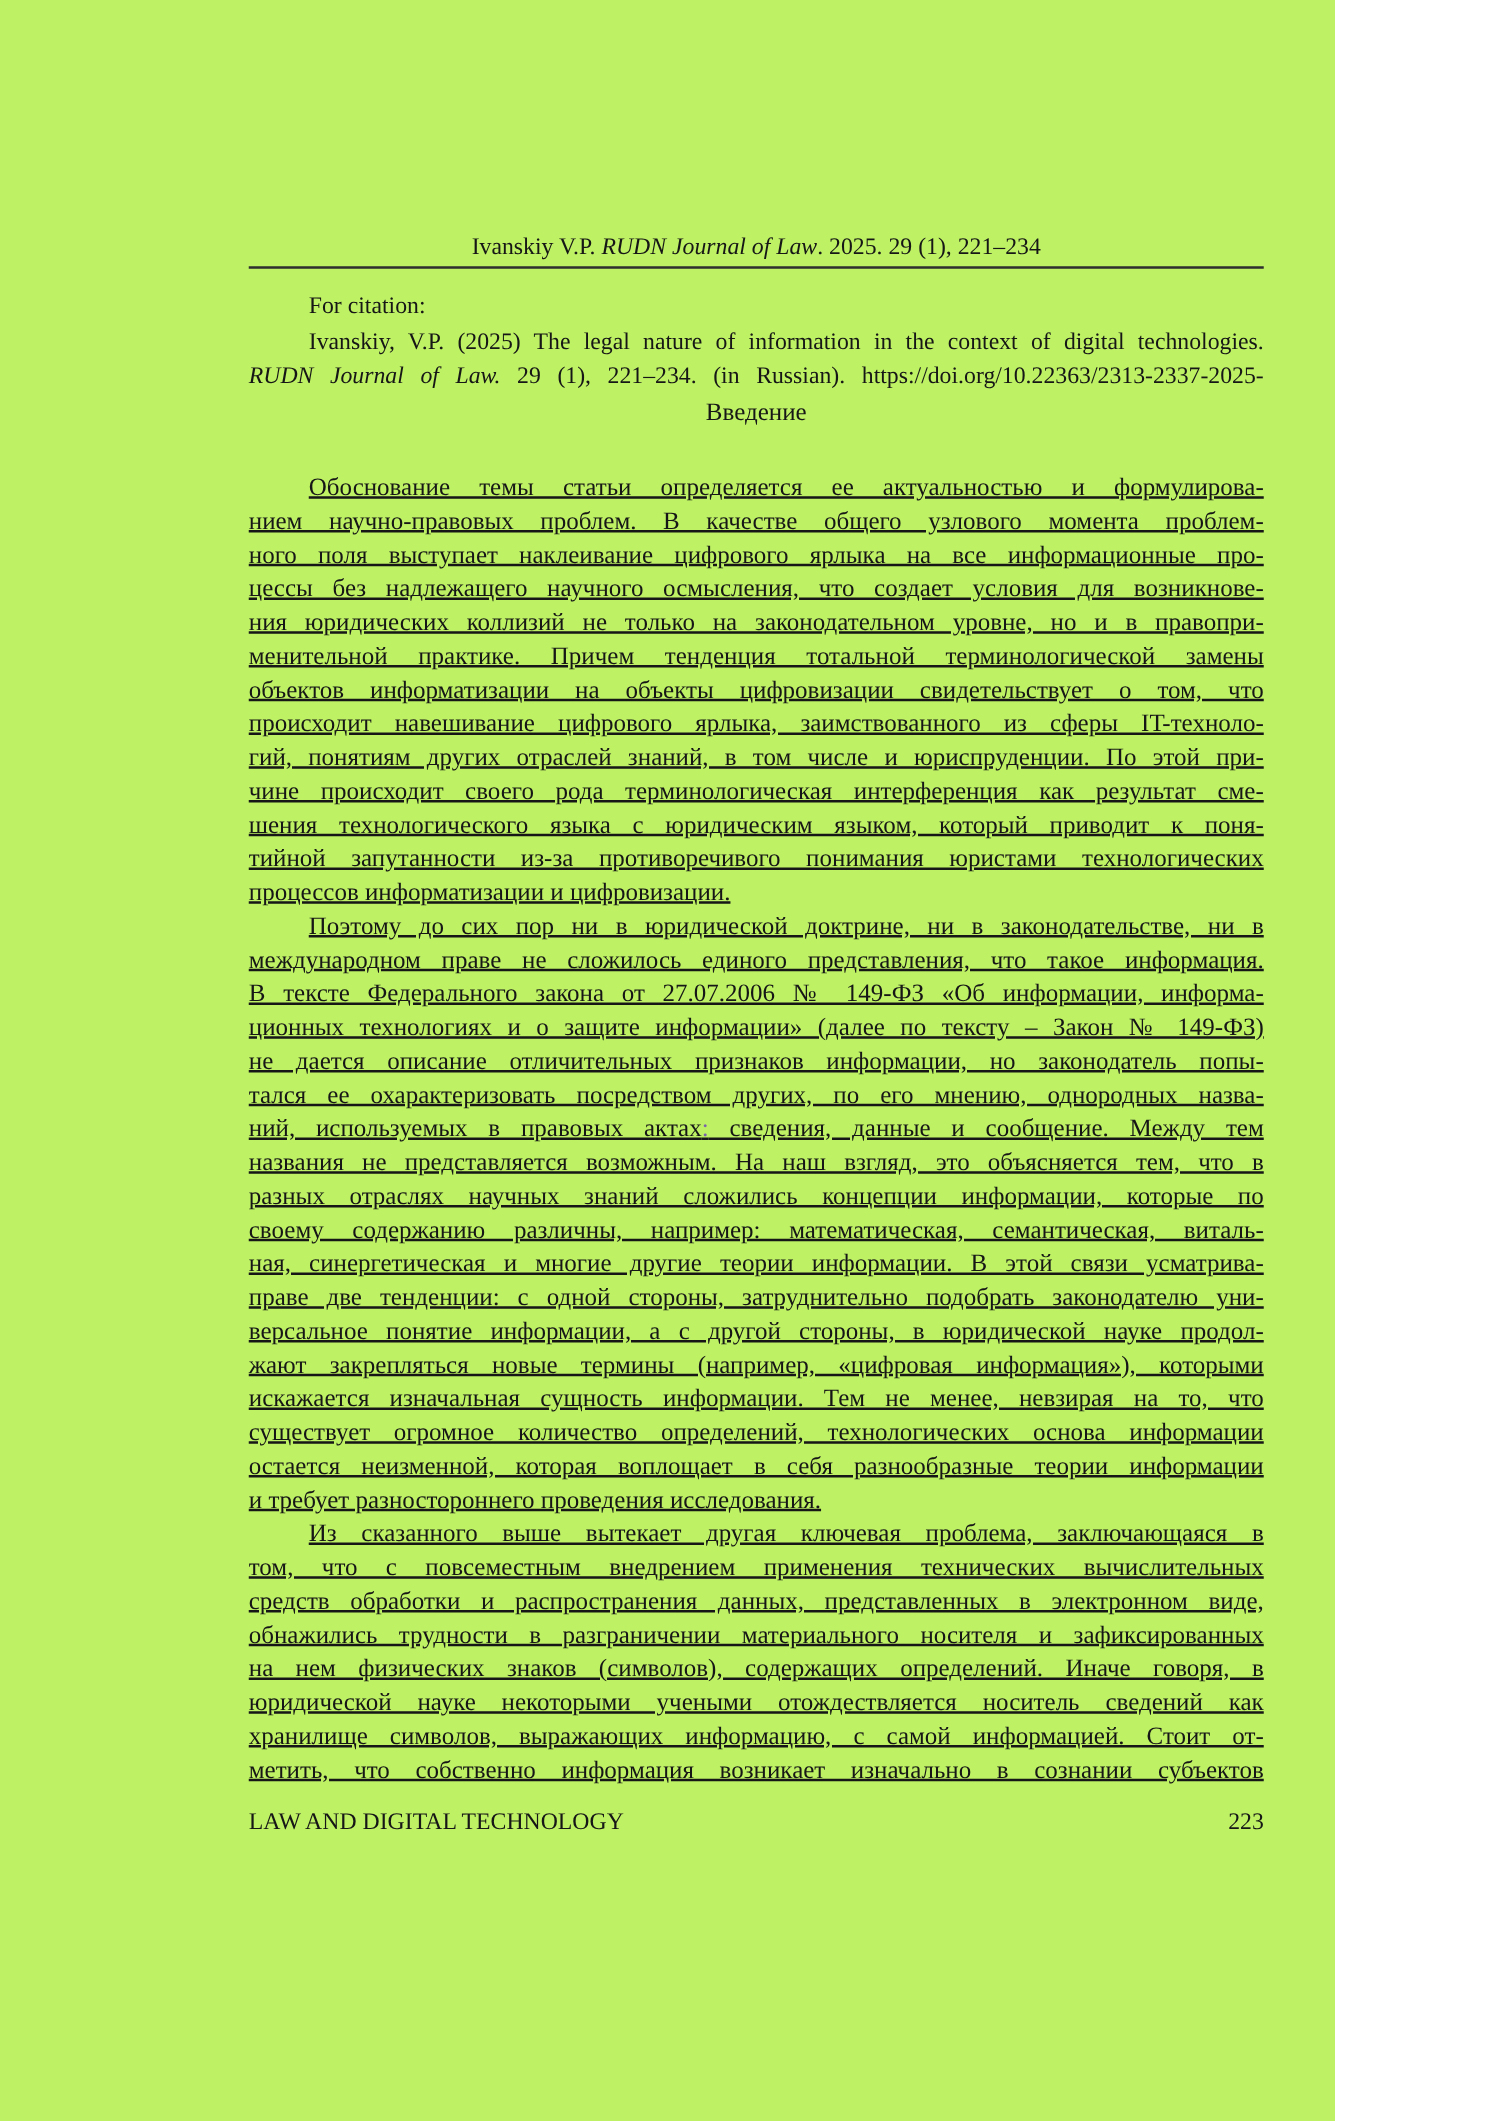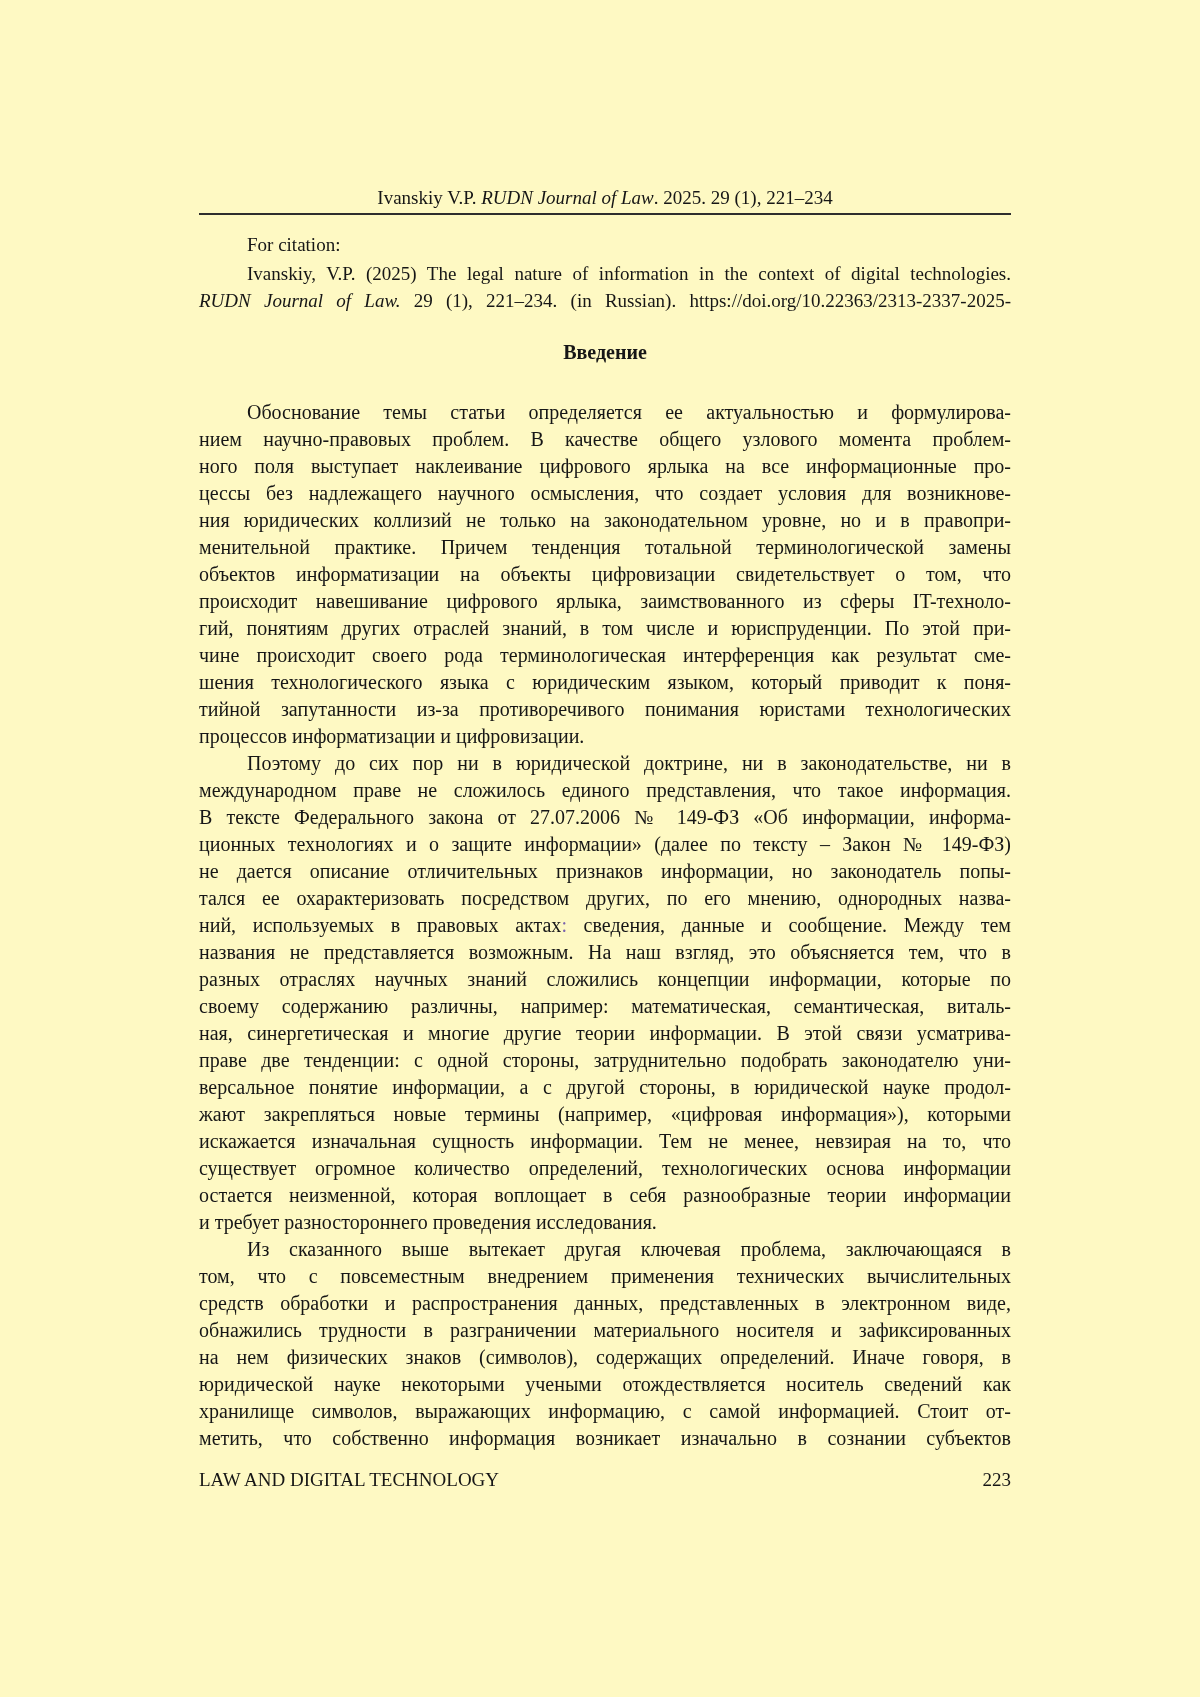--- a/index.html
+++ b/index.html
@@ -1,19 +1,19 @@
 <!DOCTYPE html>
 <html lang="ru"><head>
 <meta charset="utf-8">
 <style>
   html,body{margin:0;padding:0;background:#ffffff;}
   .page{
     position:relative;
-    width:1200px;height:1697px;
-    background:#fef9c3;
+    width:1068px;height:1697px;
+    background:#bef264;
     color:#161616;
     font-family:"Liberation Serif","DejaVu Serif",serif;
     overflow:hidden;
   }
   .content{
     position:absolute;
     left:199px;top:0;
     width:812px;
     padding-top:186px;
   }
@@ -35,30 +35,31 @@
     font-size:19px;
     line-height:27px;
     text-indent:48px;
   }
   .citation{
     margin:2px 0 0 0;
     font-size:19px;
     line-height:27px;
   }
   .section-heading{
-    margin:25px 0 0 0;
+    margin:3px 0 0 0;
     font-size:20px;
     line-height:27px;
     text-align:center;
-    font-weight:bold;
+    font-weight:normal;
   }
   .body-text{
     margin-top:33px;
     font-size:20px;
     line-height:27px;
+    text-decoration:underline;
   }
   .para{margin:0;}
   .line{
     text-align:justify;
     text-align-last:justify;
     -moz-text-align-last:justify;
     text-justify:inter-word;
   }
   .line.first{text-indent:48px;}
   .line.last{

